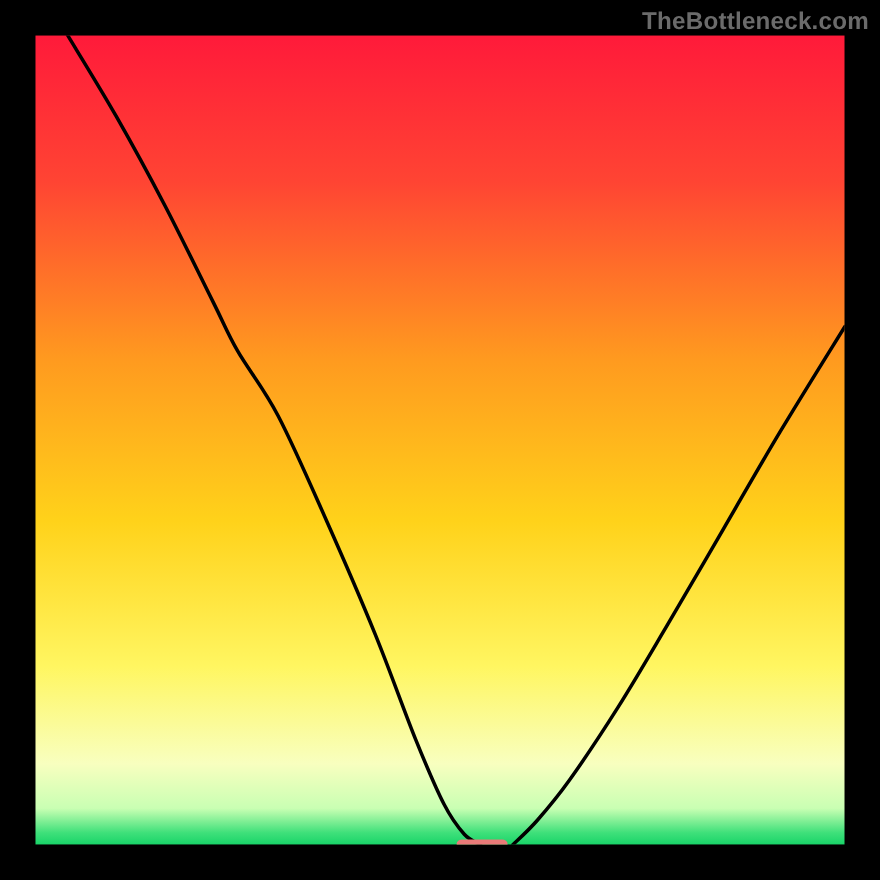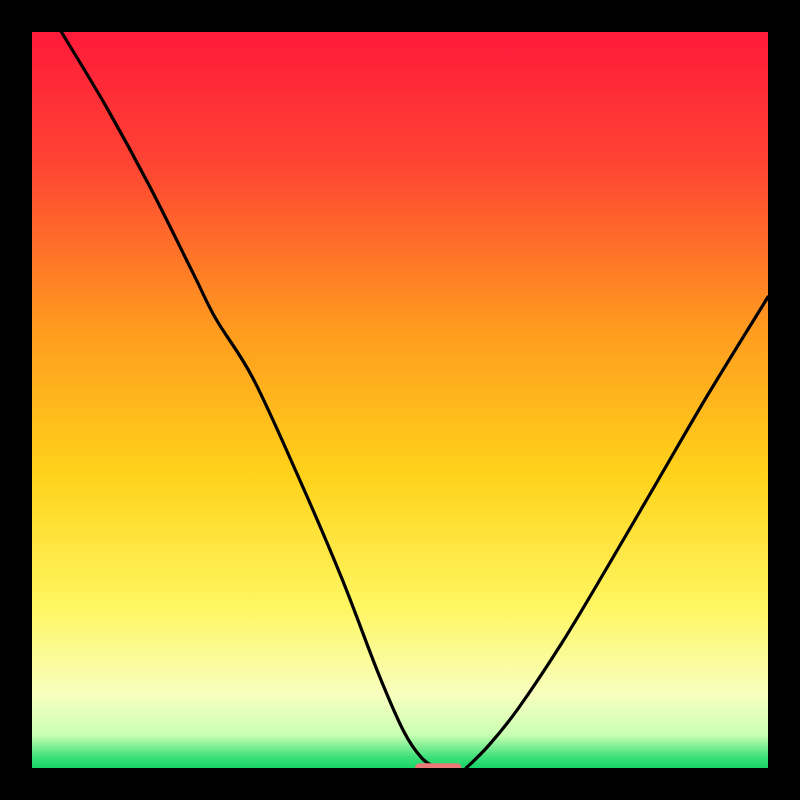--- a/index.html
+++ b/index.html
@@ -56,13 +56,14 @@
             <stop offset="98.5%" stop-color="#3fe07a"></stop>
             <stop offset="100%" stop-color="#18d468"></stop>
           </linearGradient>
       </defs>
       <rect id="bg-rect" x="0" y="0" width="736" height="736" fill="url(#bg-grad)"></rect>
       <path id="left-curve" fill="none" stroke="#000" stroke-width="3.2" stroke-linecap="round" d="M 29.44 0 C 36.800000000000004 12.266666666666671 58.88000000000001 47.84000000000003 73.60000000000001 73.60000000000002 C 88.32000000000001 99.36000000000001 103.04 126.34666666666662 117.76 154.55999999999995 C 132.48 182.77333333333328 150.88 220.79999999999998 161.92 242.88 C 172.95999999999998 264.96000000000004 174.18666666666667 269.8666666666667 184 287.04 C 193.81333333333333 304.21333333333337 207.30666666666664 320.15999999999997 220.79999999999998 345.91999999999996 C 234.29333333333332 371.67999999999995 250.23999999999998 408.47999999999996 264.96 441.59999999999997 C 279.68 474.71999999999997 295.62666666666667 511.52 309.12 544.64 C 322.61333333333334 577.76 335.4933333333333 614.56 345.91999999999996 640.3199999999999 C 356.34666666666664 666.0799999999999 364.32 684.8480000000001 371.68 699.2 C 379.04 713.552 384.56000000000006 720.2986666666667 390.08000000000004 726.432 C 395.6 732.5653333333333 402.3466666666667 734.4053333333334 404.8 736"></path>
       <path id="right-curve" fill="none" stroke="#000" stroke-width="3.2" stroke-linecap="round" d="M 434.23999999999995 736 C 437.91999999999996 732.3199999999999 447.7333333333333 723.7333333333333 456.32 713.92 C 464.9066666666667 704.1066666666666 473.4933333333334 694.2933333333333 485.76000000000005 677.12 C 498.0266666666667 659.9466666666667 515.1999999999999 634.1866666666667 529.92 610.88 C 544.64 587.5733333333333 558.1333333333333 564.2666666666667 574.08 537.28 C 590.0266666666668 510.2933333333333 608.4266666666667 478.4 625.6 448.96 C 642.7733333333333 419.52 658.72 391.3066666666667 677.12 360.64 C 695.52 329.9733333333333 726.1866666666667 280.90666666666664 736 264.96"></path>
       <rect id="optimum-marker" rx="5" ry="5" x="383.088" y="731.216" width="46.368" height="8.096" fill="#e97a78"></rect>
     </svg>
   </div>
+  <div class="watermark">TheBottleneck.com</div>
 </div>
 
 </body></html>

